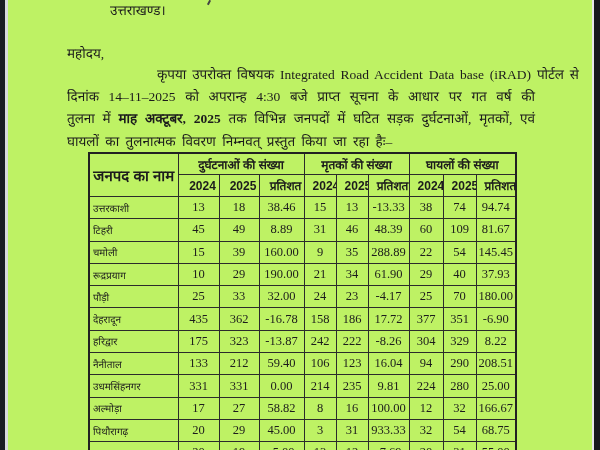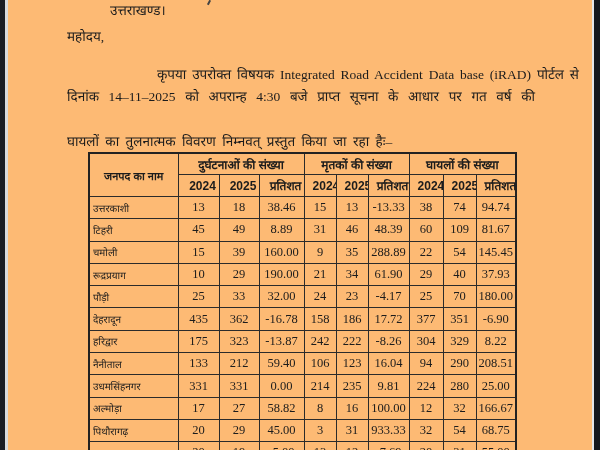--- a/index.html
+++ b/index.html
@@ -1,62 +1,63 @@
 <!DOCTYPE html>
 <html lang="hi"><head>
 <meta charset="utf-8">
 <style>
   html,body{margin:0;padding:0;}
   body{width:600px;height:450px;overflow:hidden;background:#ffffff;
        font-family:"Liberation Serif","DejaVu Serif",serif;color:#1c1c1c;}
-  .page{position:relative;width:600px;height:450px;background:#fdba74;overflow:hidden;}
+  .page{position:relative;width:600px;height:450px;background:#bef264;overflow:hidden;}
   .edge-bar-left{position:absolute;left:0;top:0;width:5px;height:450px;background:#1a1c24;}
   .edge-shade-left{position:absolute;left:5px;top:0;width:3px;height:450px;background:#d9dade;}
   .edge-bar-right{position:absolute;right:0;top:0;width:6px;height:450px;background:#14161d;}
   .edge-shade-right{position:absolute;right:6px;top:0;width:2px;height:450px;background:#e4e5e8;}
 
   .txt{position:absolute;font-size:13.5px;line-height:17px;white-space:nowrap;}
   .just{white-space:normal;text-align:justify;text-align-last:justify;-moz-text-align-last:justify;}
   .bold{font-weight:bold;}
   .region-line{left:110px;top:2px;}
   .subject-line{left:67px;top:24px;width:468px;font-weight:bold;}
-  .salutation{left:67px;top:28px;}
+  .salutation{left:67px;top:45px;}
   .para-1{left:113px;top:66px;width:422px;margin-left:44px;}
   .para-2{left:67px;top:88px;width:468px;}
   .para-3{left:67px;top:110px;width:468px;}
   .para-4{left:67px;top:133px;word-spacing:3px;}
   .stray-mark{position:absolute;left:208px;top:0;width:2px;height:5px;background:#444;transform:rotate(28deg);}
 
   .tbl-wrap{position:absolute;left:88px;top:152px;width:428px;}
   table{border-collapse:collapse;table-layout:fixed;width:427px;}
   th,td{border:1px solid #2b2b2b;padding:0;overflow:hidden;}
   table{border:2px solid #222;}
   thead th{font-family:"Liberation Sans","DejaVu Sans",sans-serif;
            font-weight:bold;font-size:12px;text-align:center;}
   .h-group{height:20px;}
   .h-sub{height:21px;padding-left:8px;}
   td{height:21.3px;font-size:12.5px;text-align:center;vertical-align:middle;}
   td.name{font-family:"Liberation Sans","DejaVu Sans",sans-serif;
           text-align:left;padding-left:3px;font-size:10px;}
-  th.name-head{font-size:11px;}
+  th.name-head{font-size:15px;}
 </style>
 </head>
 <body>
 
 <div class="page">
   <div class="edge-bar-left"></div>
   <div class="edge-shade-left"></div>
   <div class="edge-bar-right"></div>
   <div class="edge-shade-right"></div>
   <div class="stray-mark"></div>
 
   <div class="txt region-line">उत्तराखण्ड।</div>
   <div class="txt salutation">महोदय,</div>
   <div class="txt para-1 just">कृपया उपरोक्त विषयक Integrated Road Accident Data base (iRAD) पोर्टल से</div>
   <div class="txt para-2 just">दिनांक 14–11–2025 को अपरान्ह 4:30 बजे प्राप्त सूचना के आधार पर गत वर्ष की</div>
+  <div class="txt para-3 just"><span>तुलना में </span><span class="bold">माह अक्टूबर, 2025</span><span> तक विभिन्न जनपदों में घटित सड़क दुर्घटनाओं, मृतकों, एवं</span></div>
   <div class="txt para-4">घायलों का तुलनात्मक विवरण निम्नवत् प्रस्तुत किया जा रहा हैः–</div>
 
   <div class="tbl-wrap">
     <table>
       <colgroup>
         <col style="width:89px">
           <col style="width:41px">
           <col style="width:40px">
           <col style="width:45px">
         <col style="width:32px">

